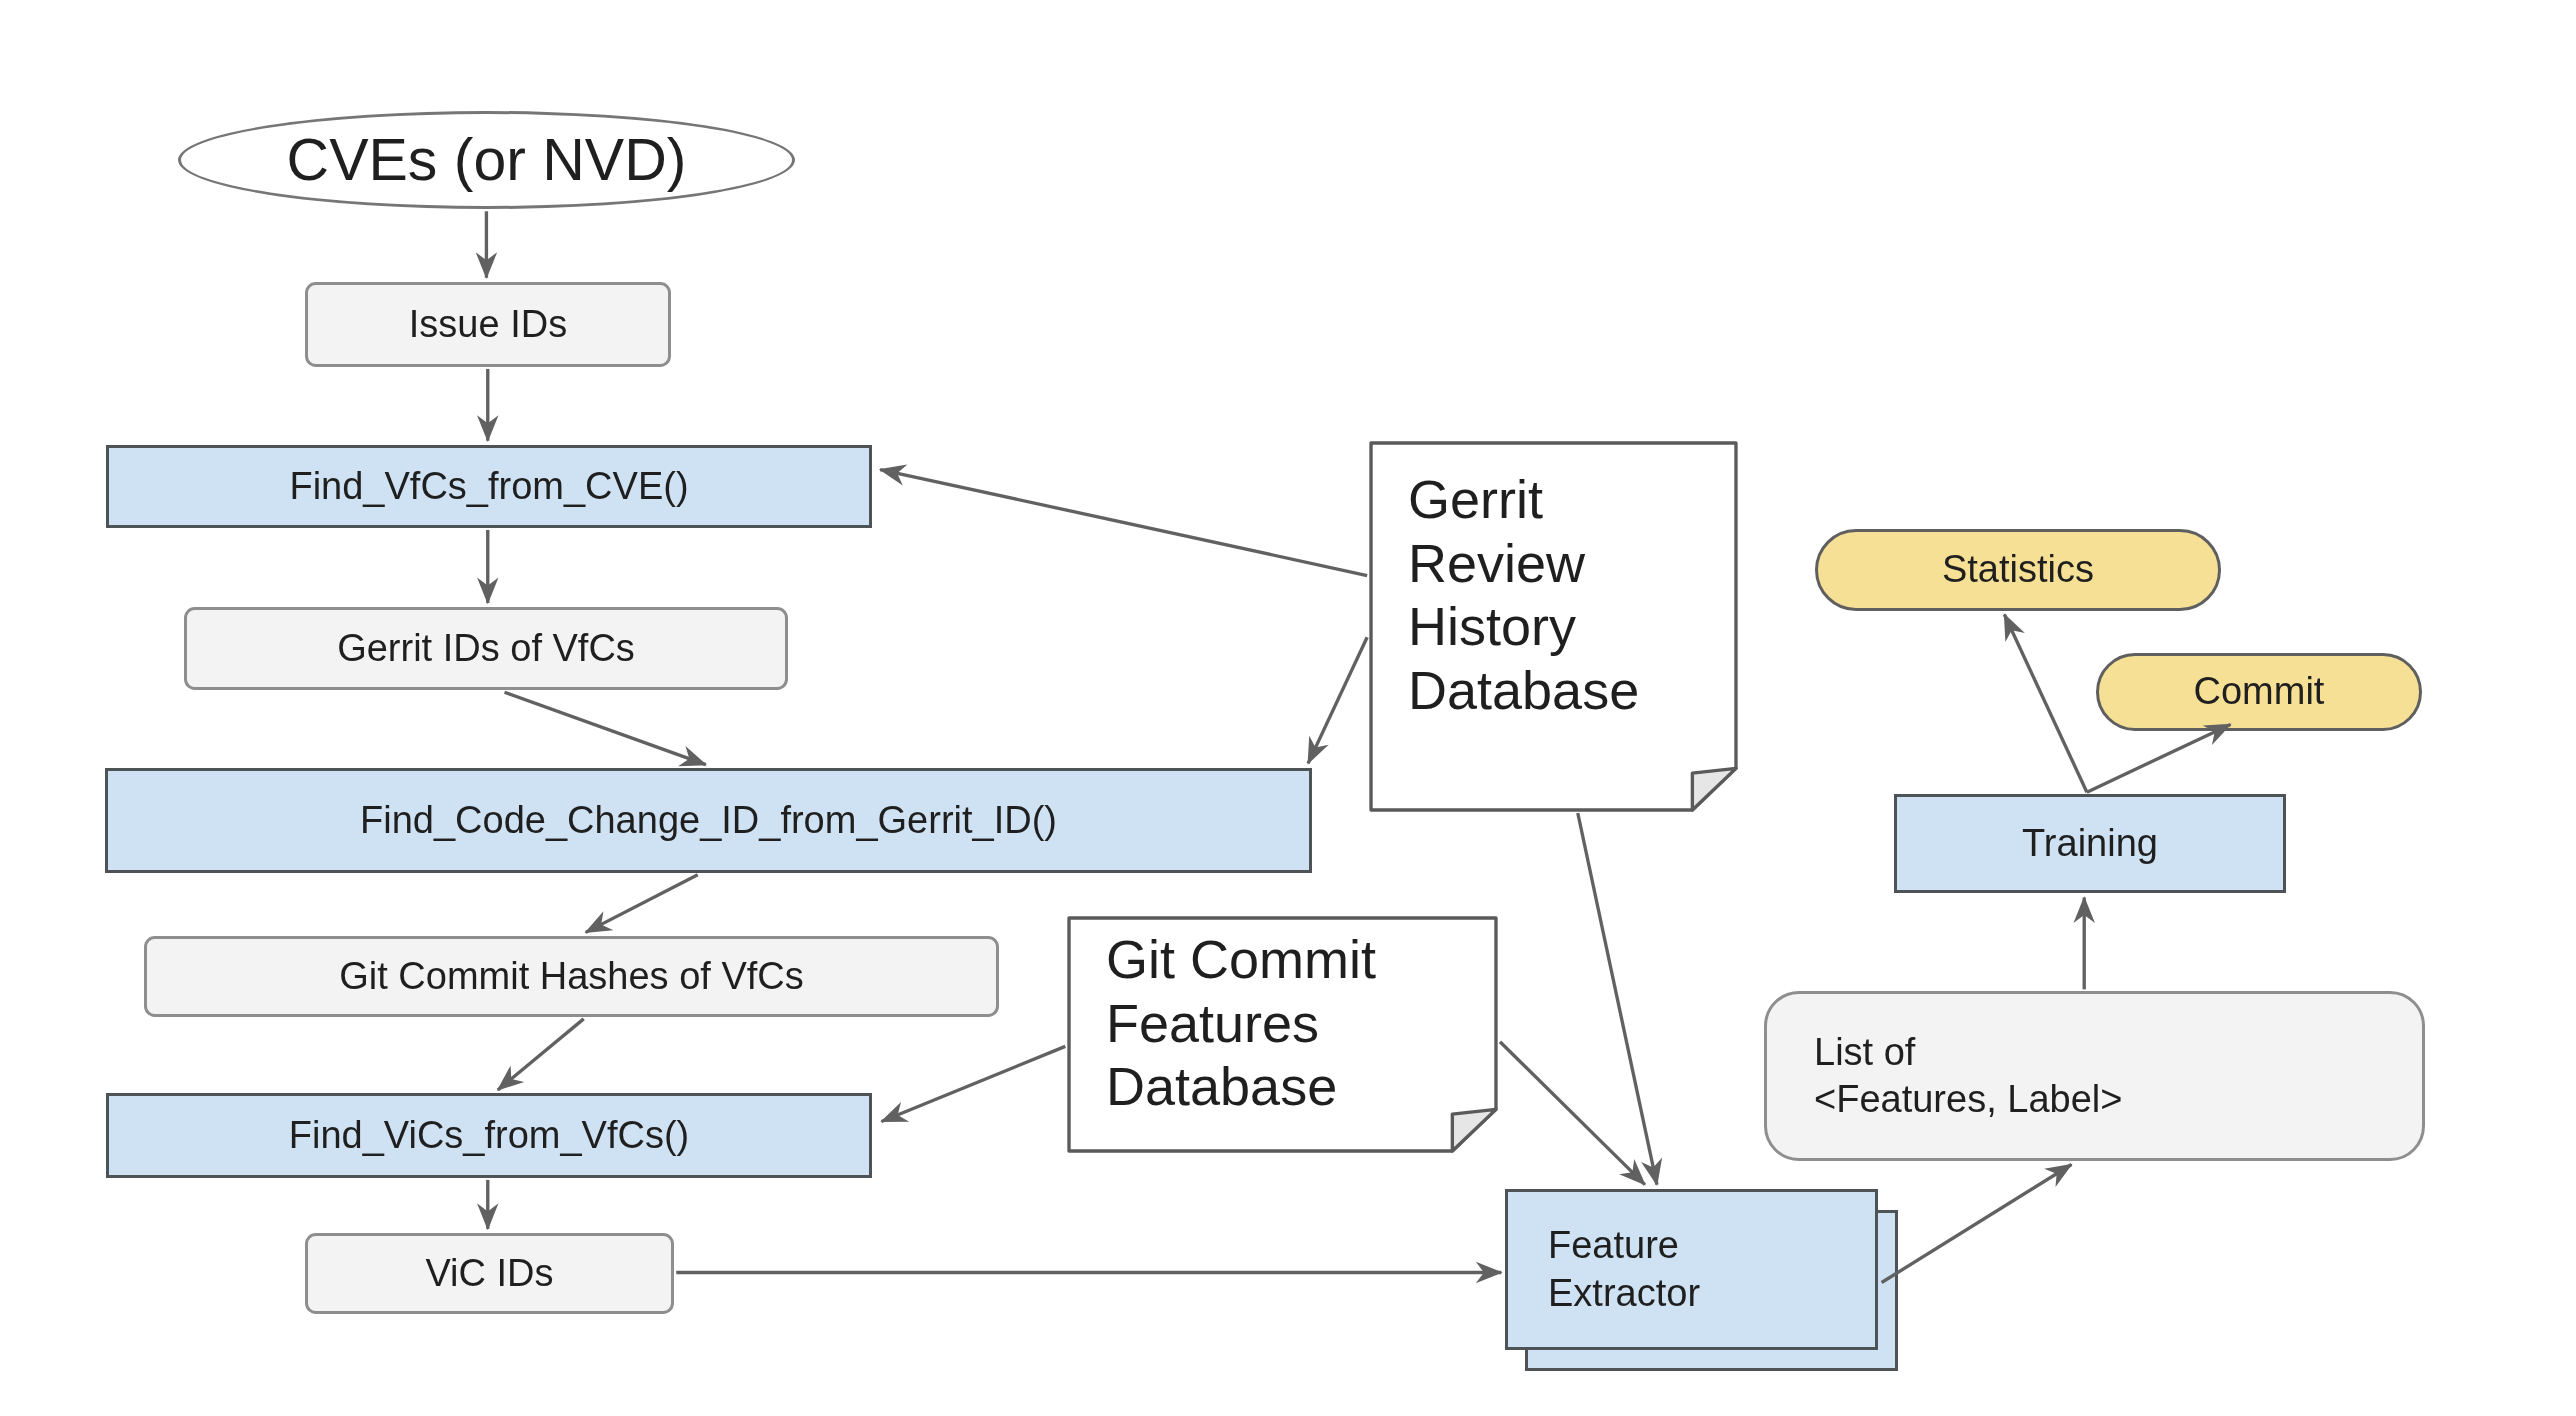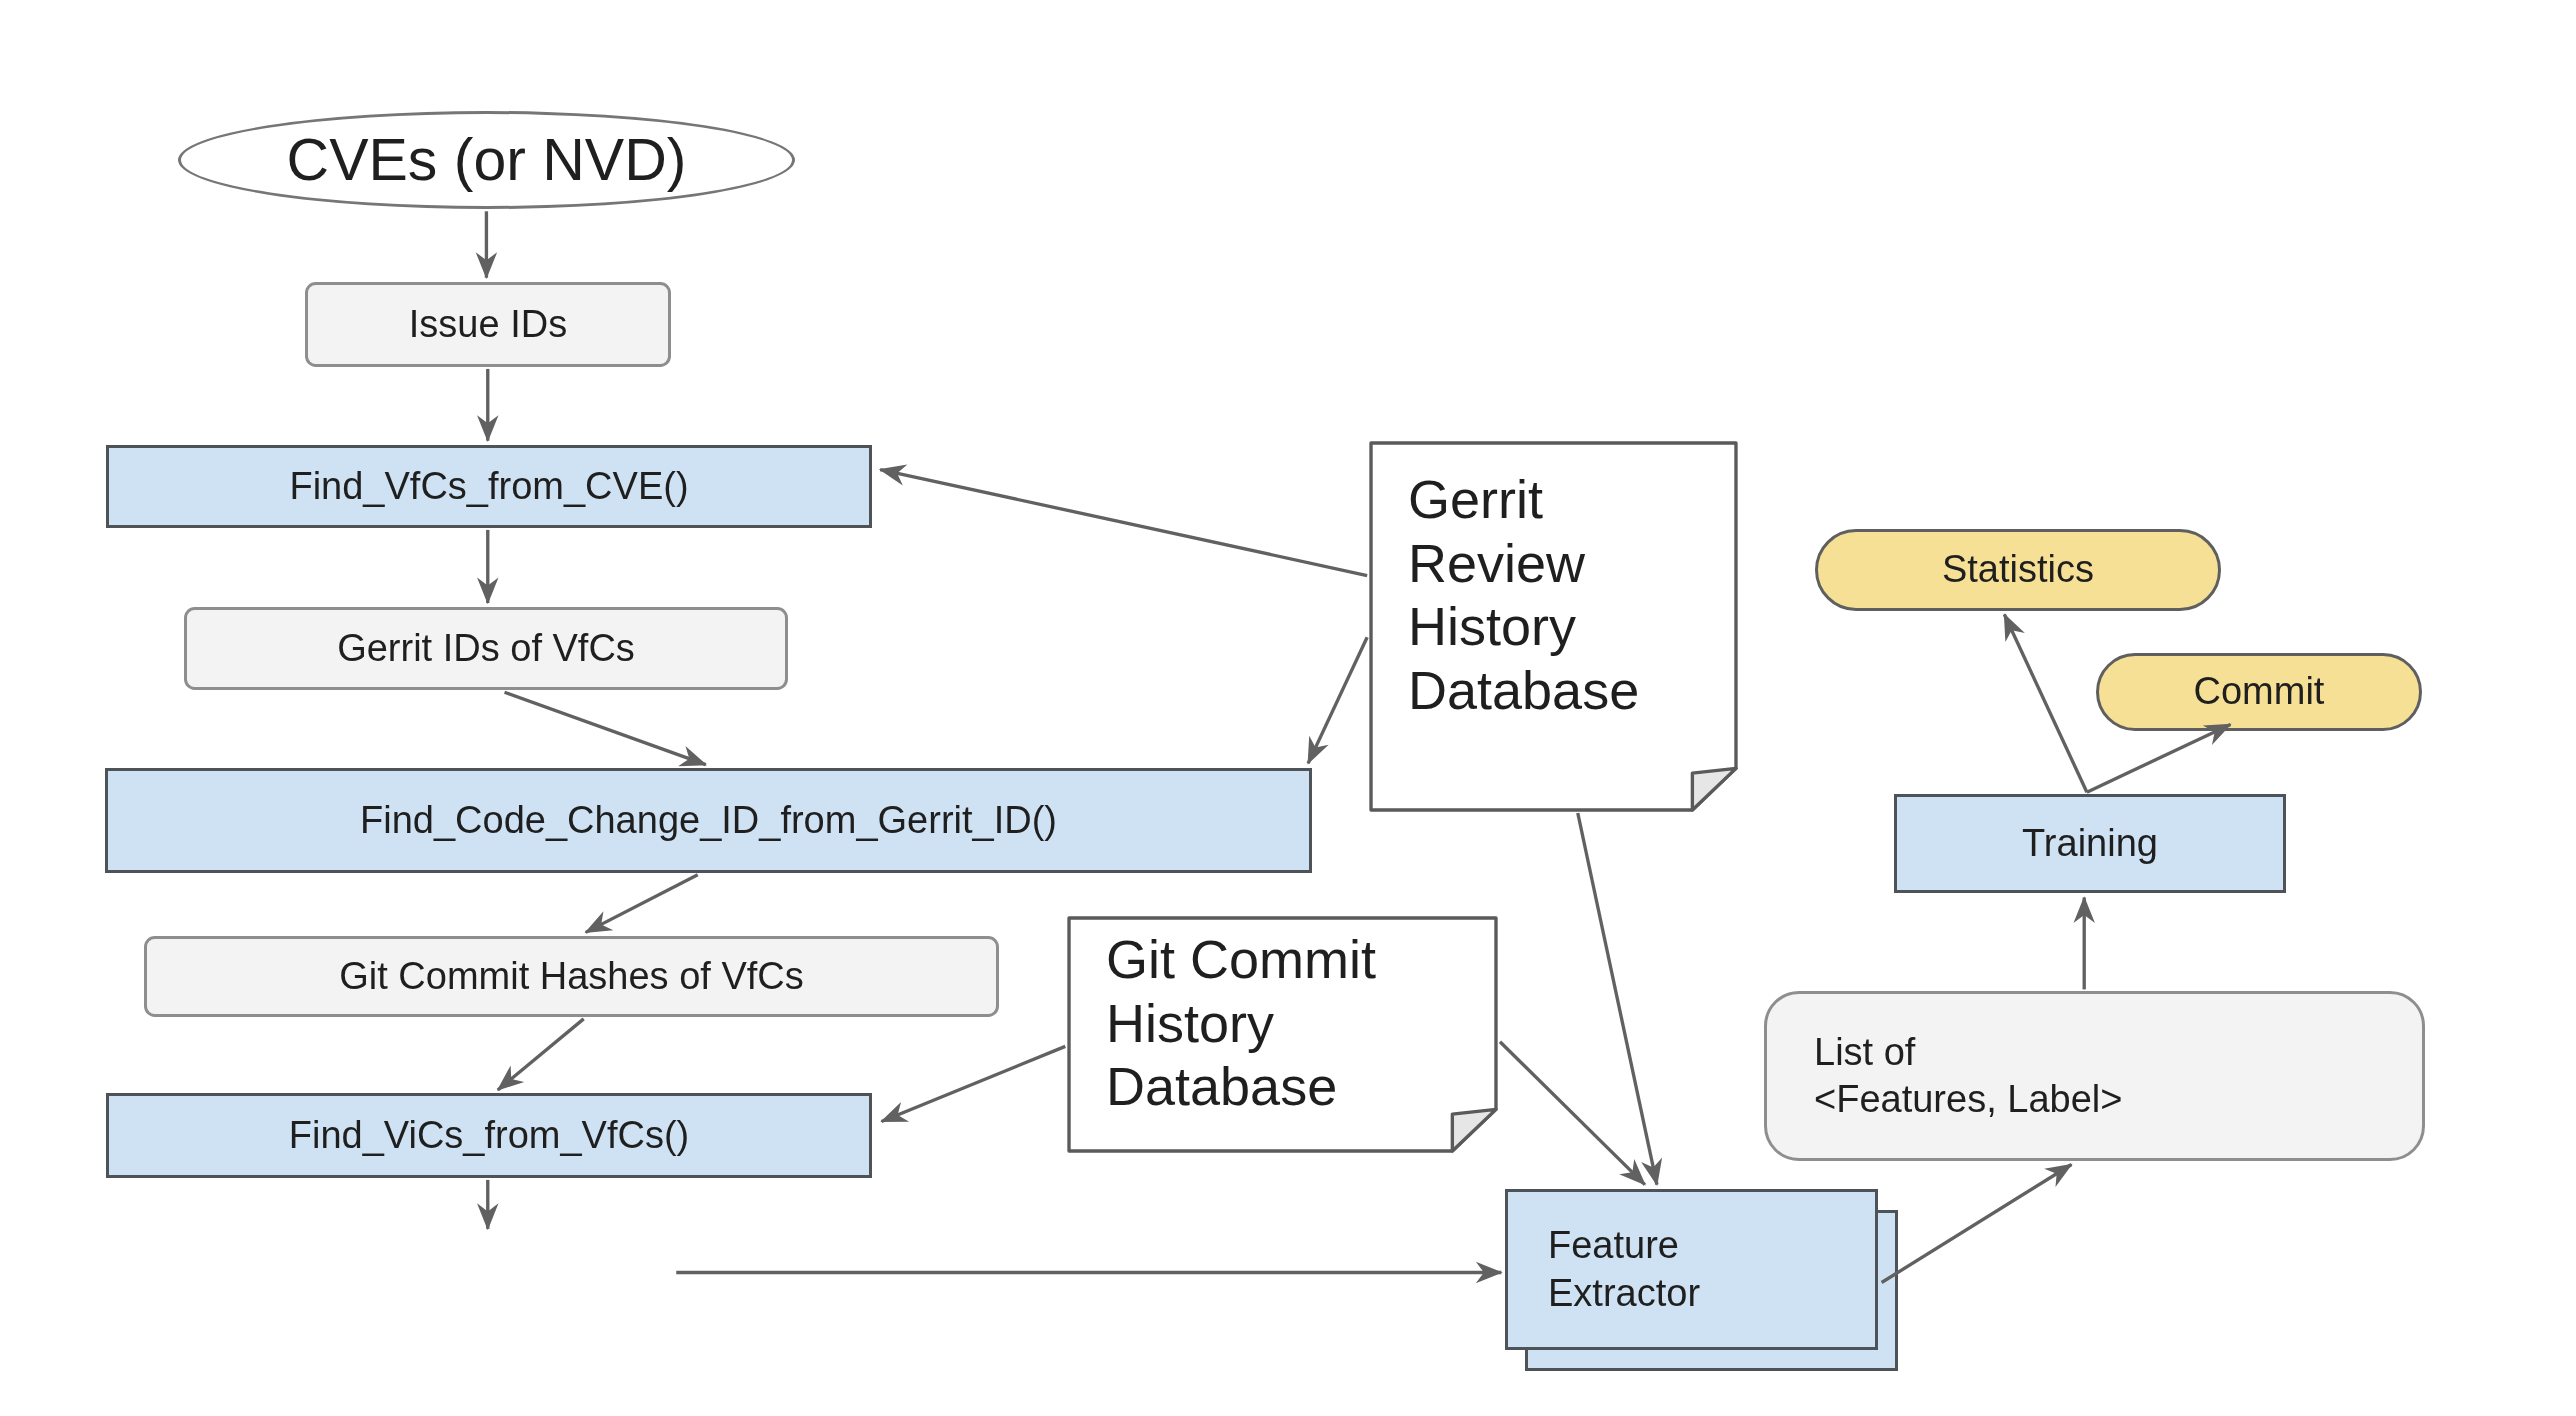--- a/index.html
+++ b/index.html
@@ -76,39 +76,40 @@
   <div class="node process" style="left:106px;top:445px;width:766px;height:83px;">Find_VfCs_from_CVE()</div>
 
   <div class="node databox" style="left:184px;top:607px;width:604px;height:83px;">Gerrit IDs of VfCs</div>
 
   <div class="node process" style="left:105px;top:768px;width:1207px;height:105px;">Find_Code_Change_ID_from_Gerrit_ID()</div>
 
   <div class="node databox" style="left:144px;top:936px;width:855px;height:81px;">Git Commit Hashes of VfCs</div>
 
   <div class="node process" style="left:106px;top:1093px;width:766px;height:85px;">Find_ViCs_from_VfCs()</div>
 
+  <div class="node databox" style="left:305px;top:1233px;width:369px;height:81px;">ViC IDs</div>
 
   <div class="doc" style="left:1369px;top:441px;width:369px;height:371px;">
     <svg width="369" height="371" viewBox="0 0 550 553">
       <path d="M3,3 H547 V488 L482,550 H3 Z" fill="#ffffff" stroke="#5a5a5a" stroke-width="5" stroke-linejoin="round"></path>
       <path d="M482,550 L547,488 L482,495 Z" fill="#e6e6e6" stroke="#5a5a5a" stroke-width="5" stroke-linejoin="round"></path>
     </svg>
     <div class="doc-label" style="left:39px;top:27px;">Gerrit
 Review
 History
 Database</div>
   </div>
 
   <div class="doc" style="left:1067px;top:916px;width:431px;height:237px;">
     <svg width="431" height="237" viewBox="0 0 642 353">
       <path d="M3,3 H639 V288 L574,350 H3 Z" fill="#ffffff" stroke="#5a5a5a" stroke-width="5" stroke-linejoin="round"></path>
       <path d="M574,350 L639,288 L574,295 Z" fill="#e6e6e6" stroke="#5a5a5a" stroke-width="5" stroke-linejoin="round"></path>
     </svg>
     <div class="doc-label" style="left:39px;top:12px;">Git Commit
-History
+Features
 Database</div>
   </div>
 
   <div class="stackshadow" style="left:1525px;top:1210px;width:373px;height:161px;"></div>
   <div class="node process fe-main" style="left:1505px;top:1189px;width:373px;height:161px;">Feature
 Extractor</div>
 
   <div class="node pill" style="left:1815px;top:529px;width:406px;height:82px;">Statistics</div>
 
   <div class="node pill" style="left:2096px;top:653px;width:326px;height:78px;">Commit</div>

